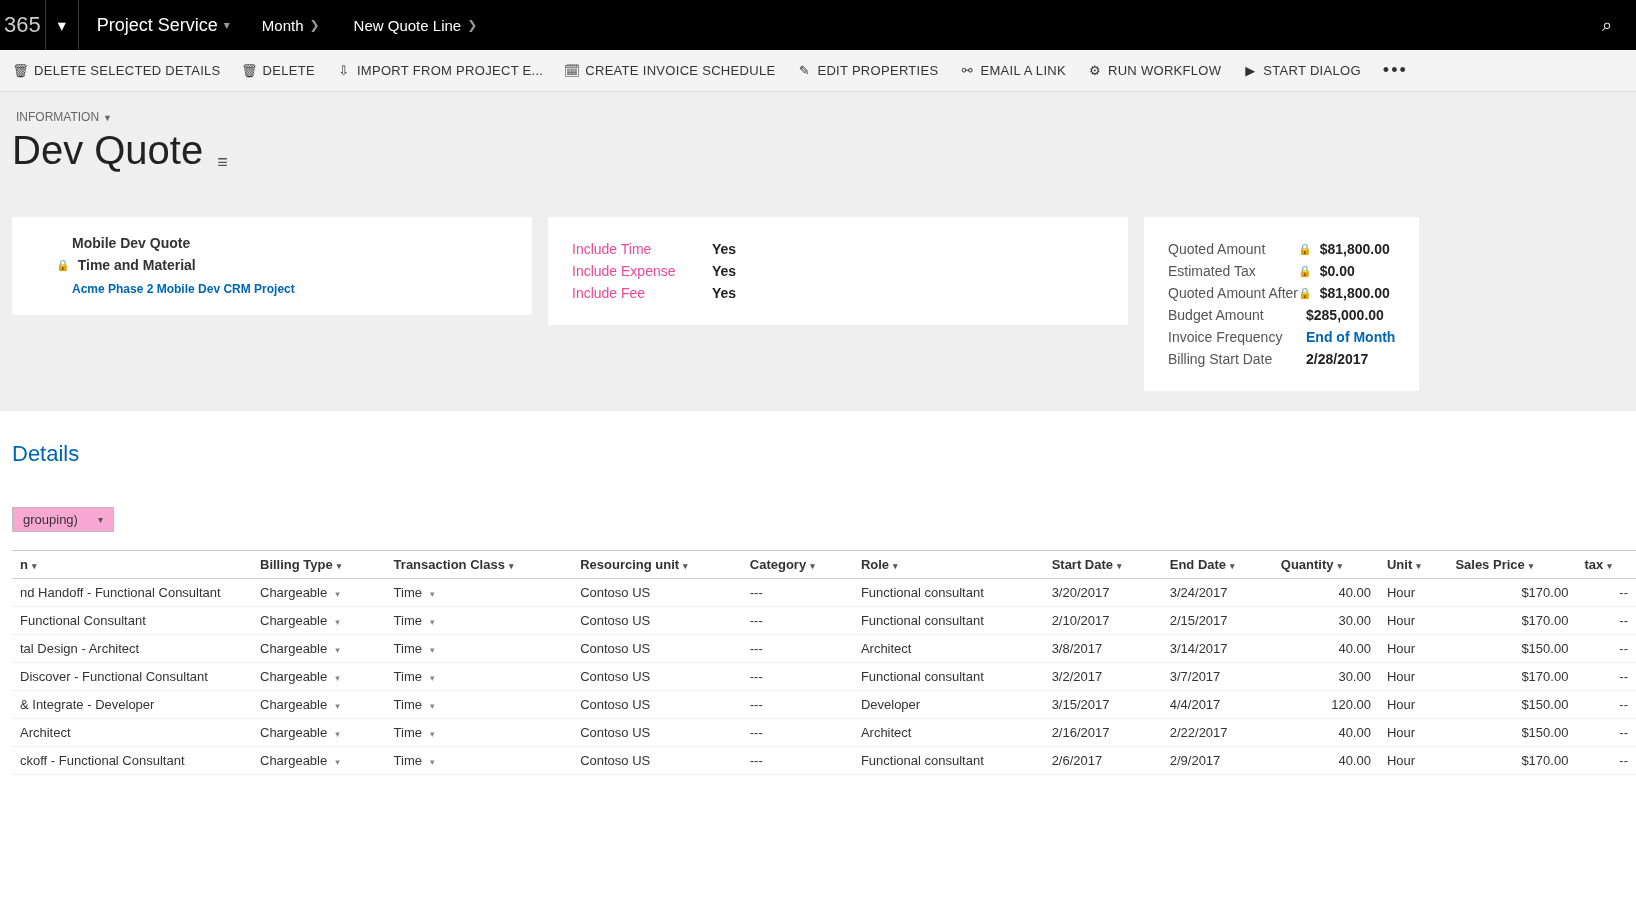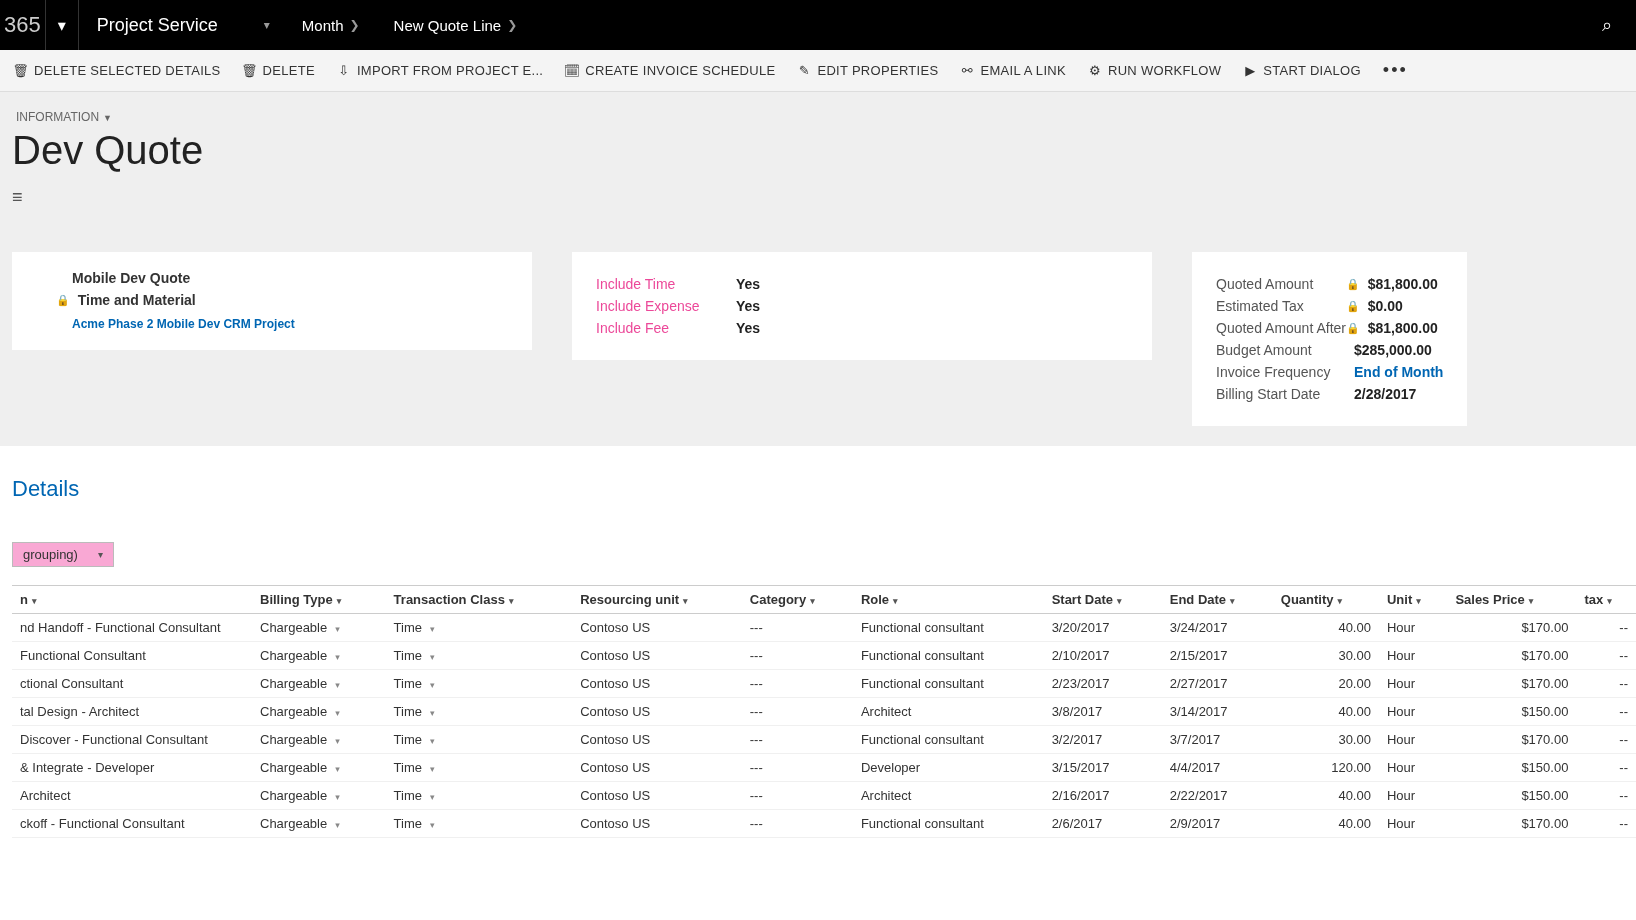--- a/index.html
+++ b/index.html
@@ -2,40 +2,40 @@
 <html><head>
 <meta charset="utf-8">
 <style>
 * { box-sizing: border-box; margin: 0; padding: 0; font-family: "Segoe UI", Arial, sans-serif; }
 body { background: #fff; color: #333; overflow-x: hidden; }
 
 
 .top-nav { background: #000; height: 50px; display: flex; align-items: center; color: #fff; }
 .top-nav .app-id { font-size: 22px; padding: 0 4px; color: #ccc; }
 .top-nav .caret-btn { padding: 0 12px; border-left: 1px solid #333; border-right: 1px solid #333; height: 50px; display: flex; align-items: center; cursor: pointer; }
-.top-nav .nav-item { padding: 0 18px; height: 50px; display: flex; align-items: center; cursor: pointer; font-size: 18px; gap: 40px; }
+.top-nav .nav-item { padding: 0 18px; height: 50px; display: flex; align-items: center; cursor: pointer; font-size: 18px; }
 .top-nav .chevron { font-size: 12px; color: #999; margin-left: 6px; }
 .top-nav .nav-crumb { padding: 0 14px; font-size: 15px; cursor: pointer; display: flex; align-items: center; }
 .top-nav .nav-sep { color: #999; margin: 0 6px; font-size: 12px; }
 .top-nav .search { margin-left: auto; padding: 0 24px; font-size: 18px; cursor: pointer; }
 
 
 .cmd-bar { height: 42px; background: #f4f4f4; border-bottom: 1px solid #ddd; display: flex; align-items: center; padding: 0 14px; gap: 22px; }
 .cmd { display: flex; align-items: center; gap: 6px; font-size: 13px; cursor: pointer; color: #333; text-transform: uppercase; letter-spacing: .3px; }
 .cmd .ic { width: 14px; height: 14px; display: inline-flex; align-items: center; justify-content: center; }
 .cmd-more { font-size: 18px; cursor: pointer; letter-spacing: 2px; }
 
 
 .header { padding: 18px 0 20px 0; background: #efefef; }
 .info-label { font-size: 12px; color: #666; text-transform: uppercase; margin-left: 4px; cursor: pointer; }
 .info-label .dd { font-size: 9px; margin-left: 4px; }
-.page-title { font-size: 40px; font-weight: 300; color: #222; display: flex; align-items: flex-start; gap: 14px; margin-top: 4px; flex-direction: column; }
+.page-title { font-size: 40px; font-weight: 300; color: #222; display: flex; align-items: flex-end; gap: 14px; margin-top: 4px; }
 .page-title .menu-ic { font-size: 18px; color: #555; cursor: pointer; }
 
-.cards-row { display: flex; gap: 40px; margin-top: 44px; align-items: flex-start; }
+.cards-row { display: flex; gap: 16px; margin-top: 44px; align-items: flex-start; }
 .card { background: #fff; padding: 18px 24px; flex: 0 0 auto; }
 .card.left { width: 520px; }
 .card.mid { width: 580px; }
 .card.right { width: auto; min-width: 260px; }
 
 .field-row { display: flex; margin: 6px 0; font-size: 14px; align-items: center; }
 .field-row .lbl { width: 140px; color: #ec4899; }
 .field-row .val { font-weight: 600; color: #222; }
 .field-row .val.link { font-weight: 600; color: #0066b3; cursor: pointer; }
 .field-row .lk { font-size: 11px; color: #777; margin-right: 8px; }
@@ -250,34 +250,20 @@
           <td>---</td>
           <td>Functional consultant</td>
           <td>2/10/2017</td>
           <td>2/15/2017</td>
           <td class="qty">30.00</td>
           <td>Hour</td>
           <td class="price">$170.00</td>
           <td class="tax">--</td>
         </tr>
         <tr>
-          <td>ctional Consultant</td>
-          <td>Chargeable<span class="cell-dd">▾</span></td>
-          <td>Time<span class="cell-dd">▾</span></td>
-          <td>Contoso US</td>
-          <td>---</td>
-          <td>Functional consultant</td>
-          <td>2/23/2017</td>
-          <td>2/27/2017</td>
-          <td class="qty">20.00</td>
-          <td>Hour</td>
-          <td class="price">$170.00</td>
-          <td class="tax">--</td>
-        </tr>
-        <tr>
           <td>tal Design - Architect</td>
           <td>Chargeable<span class="cell-dd">▾</span></td>
           <td>Time<span class="cell-dd">▾</span></td>
           <td>Contoso US</td>
           <td>---</td>
           <td>Architect</td>
           <td>3/8/2017</td>
           <td>3/14/2017</td>
           <td class="qty">40.00</td>
           <td>Hour</td>

